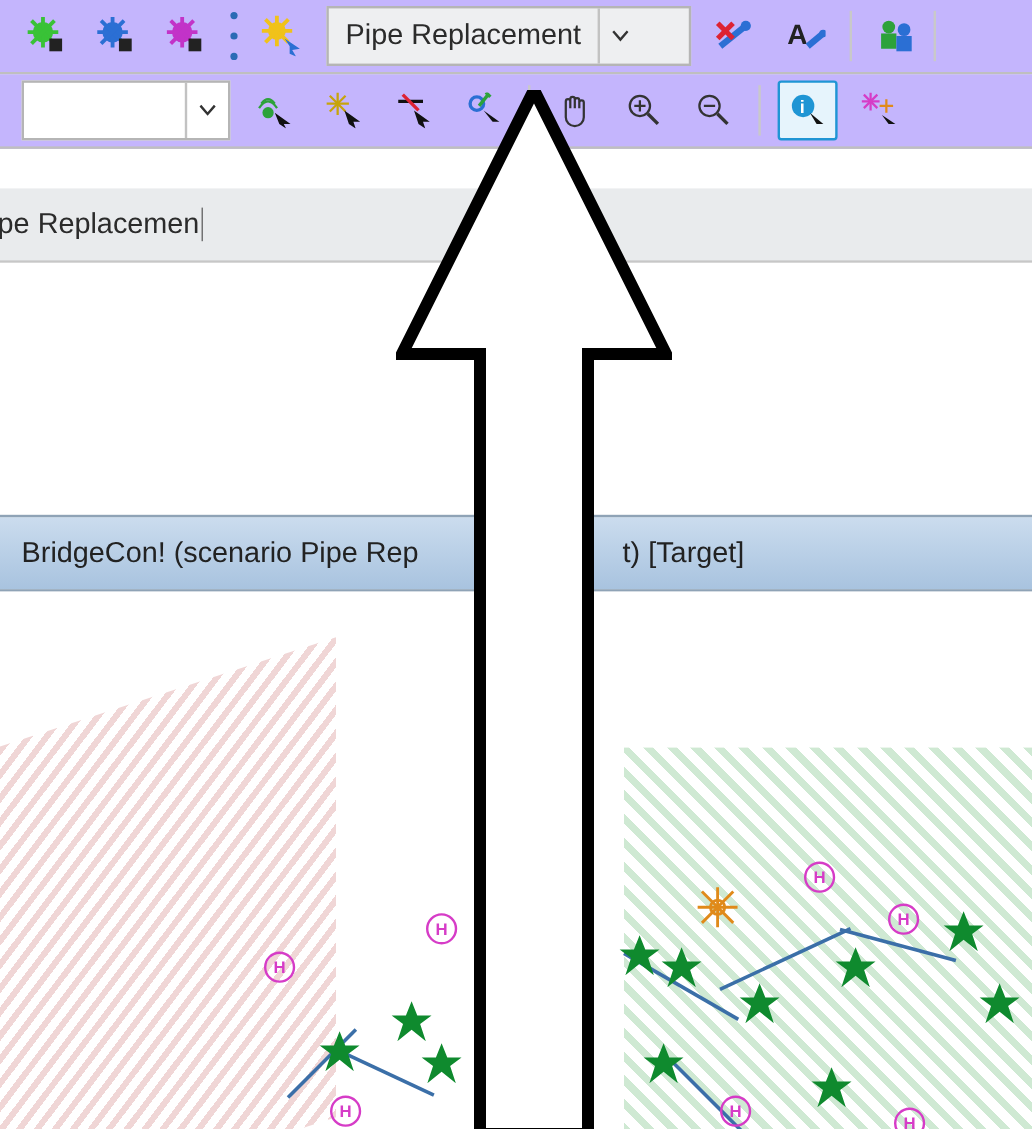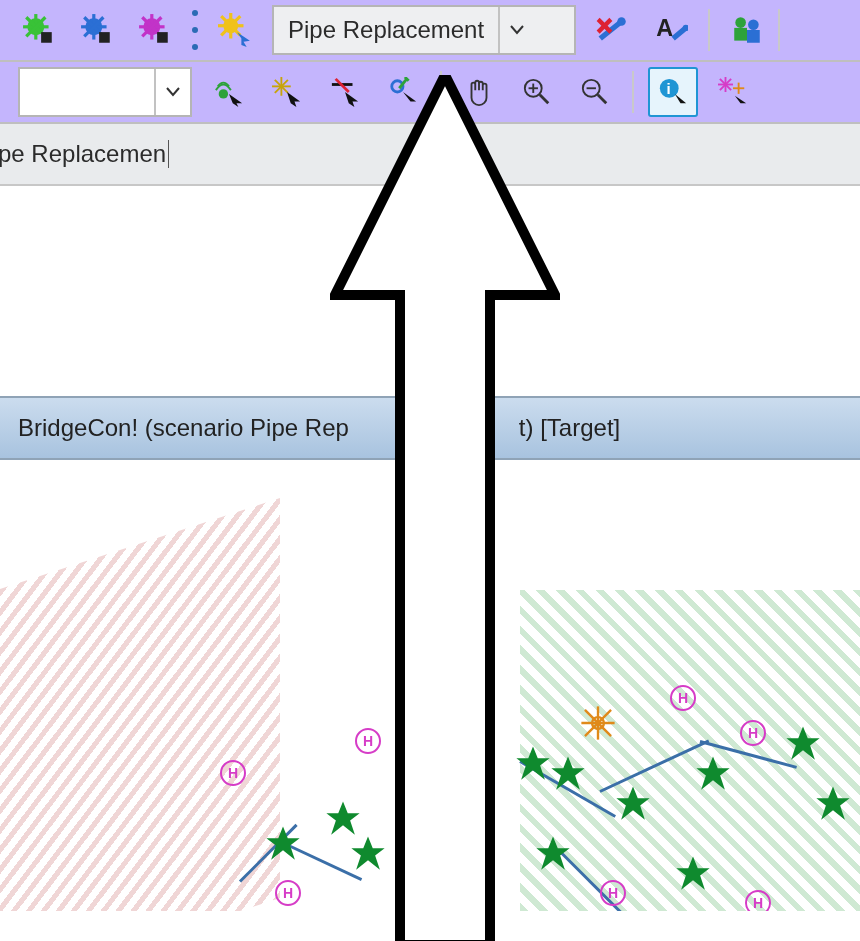--- a/index.html
+++ b/index.html
@@ -8,21 +8,21 @@
   .tbtn{display:flex;align-items:center;justify-content:center;width:46px;height:46px;margin:0 6px;border-radius:3px;}
   .tbtn.sel{border:2px solid #1f95d4;background:#e6f4fc;}
   .sep{width:2px;height:42px;background:#c9c9c9;margin:0 8px;}
   .dotted-sep{height:40px;width:10px;display:flex;flex-direction:column;justify-content:space-between;align-items:center;margin:0 6px;}
   .dotted-sep span{width:6px;height:6px;background:#2b6bb5;border-radius:50%;}
   .combo{display:flex;align-items:center;height:46px;border:2px solid #b5b5b5;background:#eeeff1;margin:0 8px;}
   .combo .txt{padding:0 14px;font-size:24px;color:#2b2b2b;white-space:nowrap;}
   .combo .arrow{width:34px;height:100%;display:flex;align-items:center;justify-content:center;border-left:2px solid #c2c2c2;}
   .combo.small{width:170px;background:#fff;}
   .combo.small .txt{flex:1;}
-  .subbar{height:60px;background:#e9ebed;border-bottom:2px solid #c7c7c7;display:flex;align-items:center;font-size:24px;color:#2b2b2b;padding-left:0;}
+  .subbar{height:60px;background:#e9ebed;border-bottom:2px solid #c7c7c7;display:flex;align-items:center;font-size:24px;color:#2b2b2b;padding-left:0;margin-top:33px;}
   .gap1{height:210px;background:#fff;}
   .titlebar{height:60px;border-top:2px solid #8fa3b6;border-bottom:2px solid #8fa3b6;display:flex;align-items:center;font-size:24px;color:#222;padding-left:18px;
     background:linear-gradient(#cbdcee,#a8c3df);}
   .canvas{position:relative;height:451px;background:#fff;overflow:hidden;}
   
   .hatch{position:absolute;background:repeating-linear-gradient(135deg,#f0d6d6 0 6px,#fff 6px 14px);}
   .hatch.a{left:-40px;top:90px;width:320px;height:400px;transform:skewY(-18deg);}
   .hatch.b{right:-40px;top:130px;width:380px;height:400px;background:repeating-linear-gradient(45deg,#cfe9d3 0 6px,#fff 6px 14px);}
   .node{position:absolute;width:26px;height:26px;display:flex;align-items:center;justify-content:center;font-size:14px;font-weight:bold;}
   .node.h{color:#d63cc7;}   

